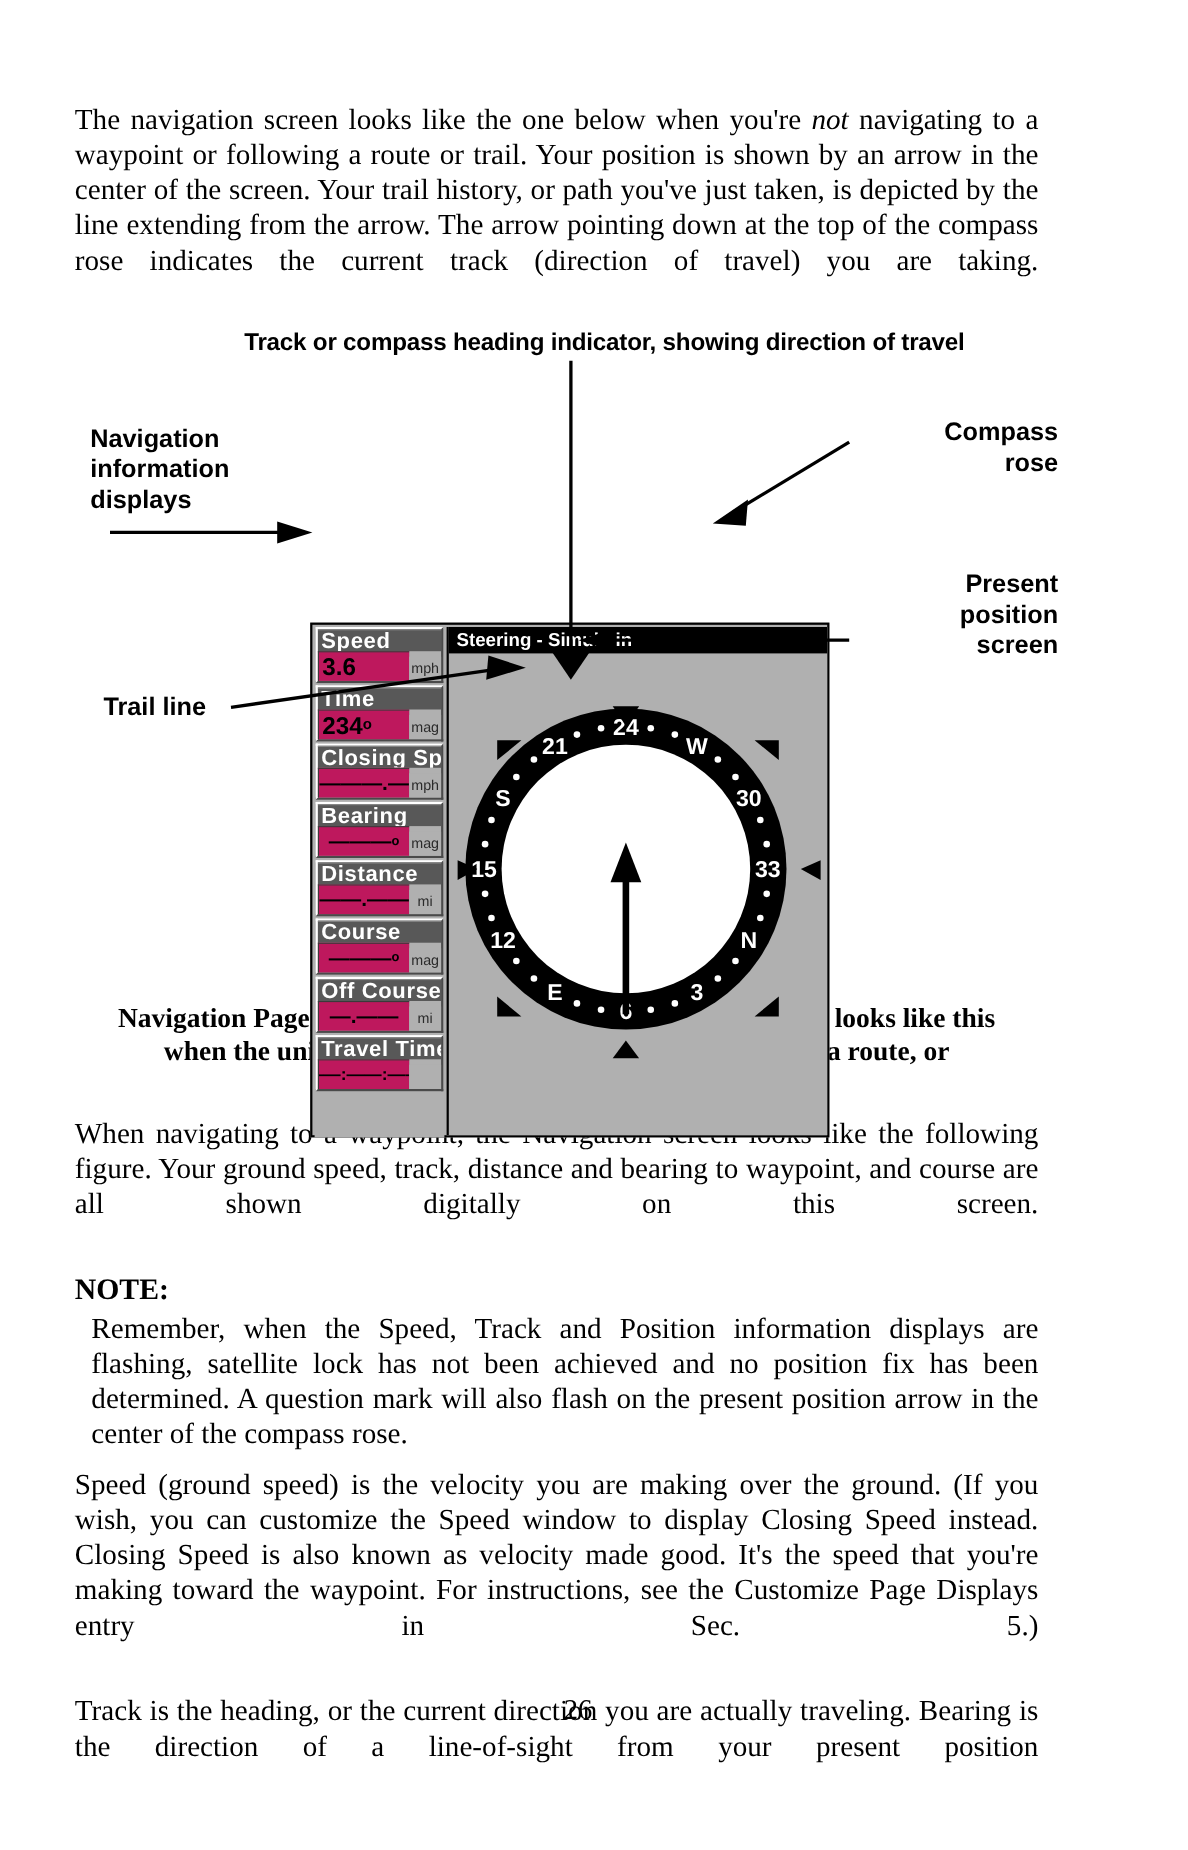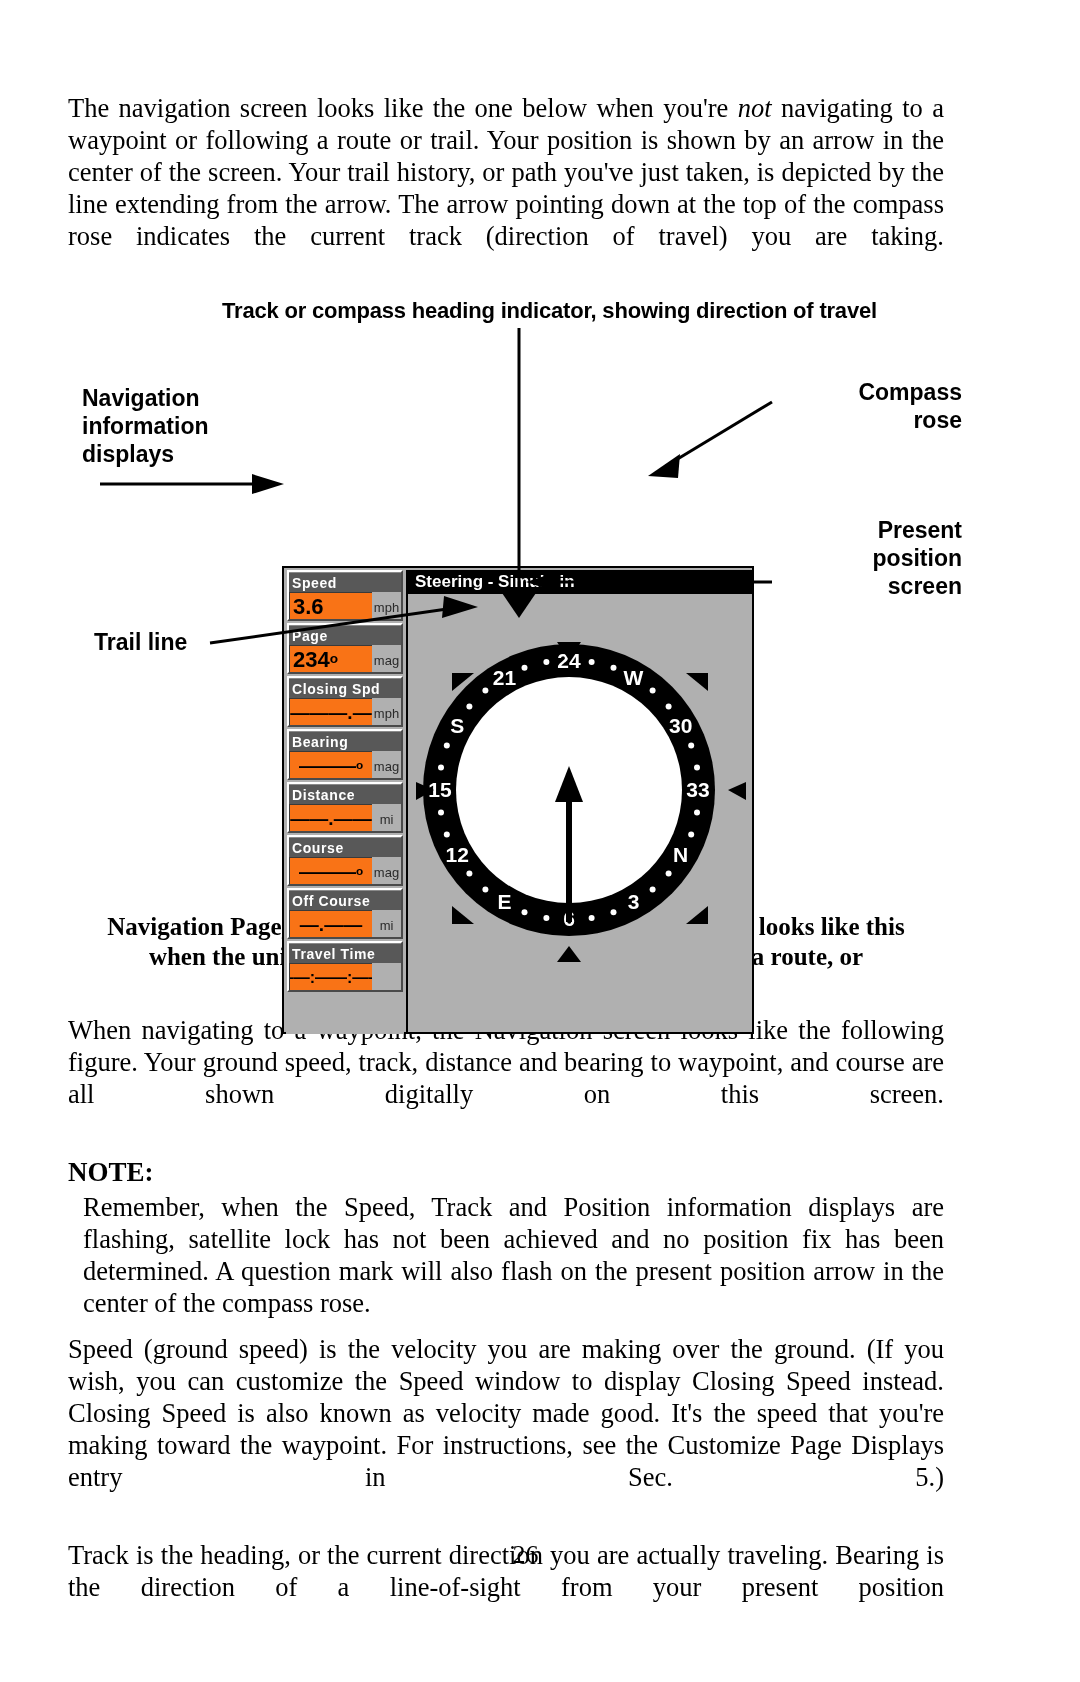--- a/index.html
+++ b/index.html
@@ -133,38 +133,38 @@
     border-right: 2px solid #4a4a4a;
     border-bottom: 2px solid #4a4a4a;
     box-sizing: border-box;
   }
   .db-label {
     height: 20px;
     background: #585858;
     color: #ffffff;
     font-family: "Liberation Sans", sans-serif;
     font-weight: bold;
-    font-size: 14px;
+    font-size: 20px;
     line-height: 20px;
     letter-spacing: 0.6px;
     padding-left: 3px;
     box-sizing: border-box;
     white-space: nowrap;
     overflow: hidden;
     border-top: 1px solid #8a8a8a;
   }
   .db-val {
     position: relative;
     height: 27px;
     box-sizing: border-box;
     display: flex;
     align-items: stretch;
   }
   .db-num {
-    background: #f97316;
+    background: #be185d;
     color: #000000;
     font-family: "Liberation Sans", sans-serif;
     font-weight: bold;
     font-size: 22px;
     line-height: 25px;
     padding-left: 3px;
     box-sizing: border-box;
     border-top: 1px solid #3a3a3a;
     border-left: 1px solid #3a3a3a;
     width: 83px;
@@ -284,21 +284,21 @@
 
         <div class="dev-left" id="data-col">
             <div class="databox">
               <div class="db-label">Speed</div>
               <div class="db-val">
                 <div class="db-num">3.6</div>
                 <div class="db-unit">mph</div>
               </div>
             </div>
             <div class="databox">
-              <div class="db-label">Page</div>
+              <div class="db-label">Time</div>
               <div class="db-val">
                 <div class="db-num">234<sup>o</sup></div>
                 <div class="db-unit">mag</div>
               </div>
             </div>
             <div class="databox">
               <div class="db-label">Closing Spd</div>
               <div class="db-val">
                 <div class="db-num dashes">———.—</div>
                 <div class="db-unit">mph</div>

